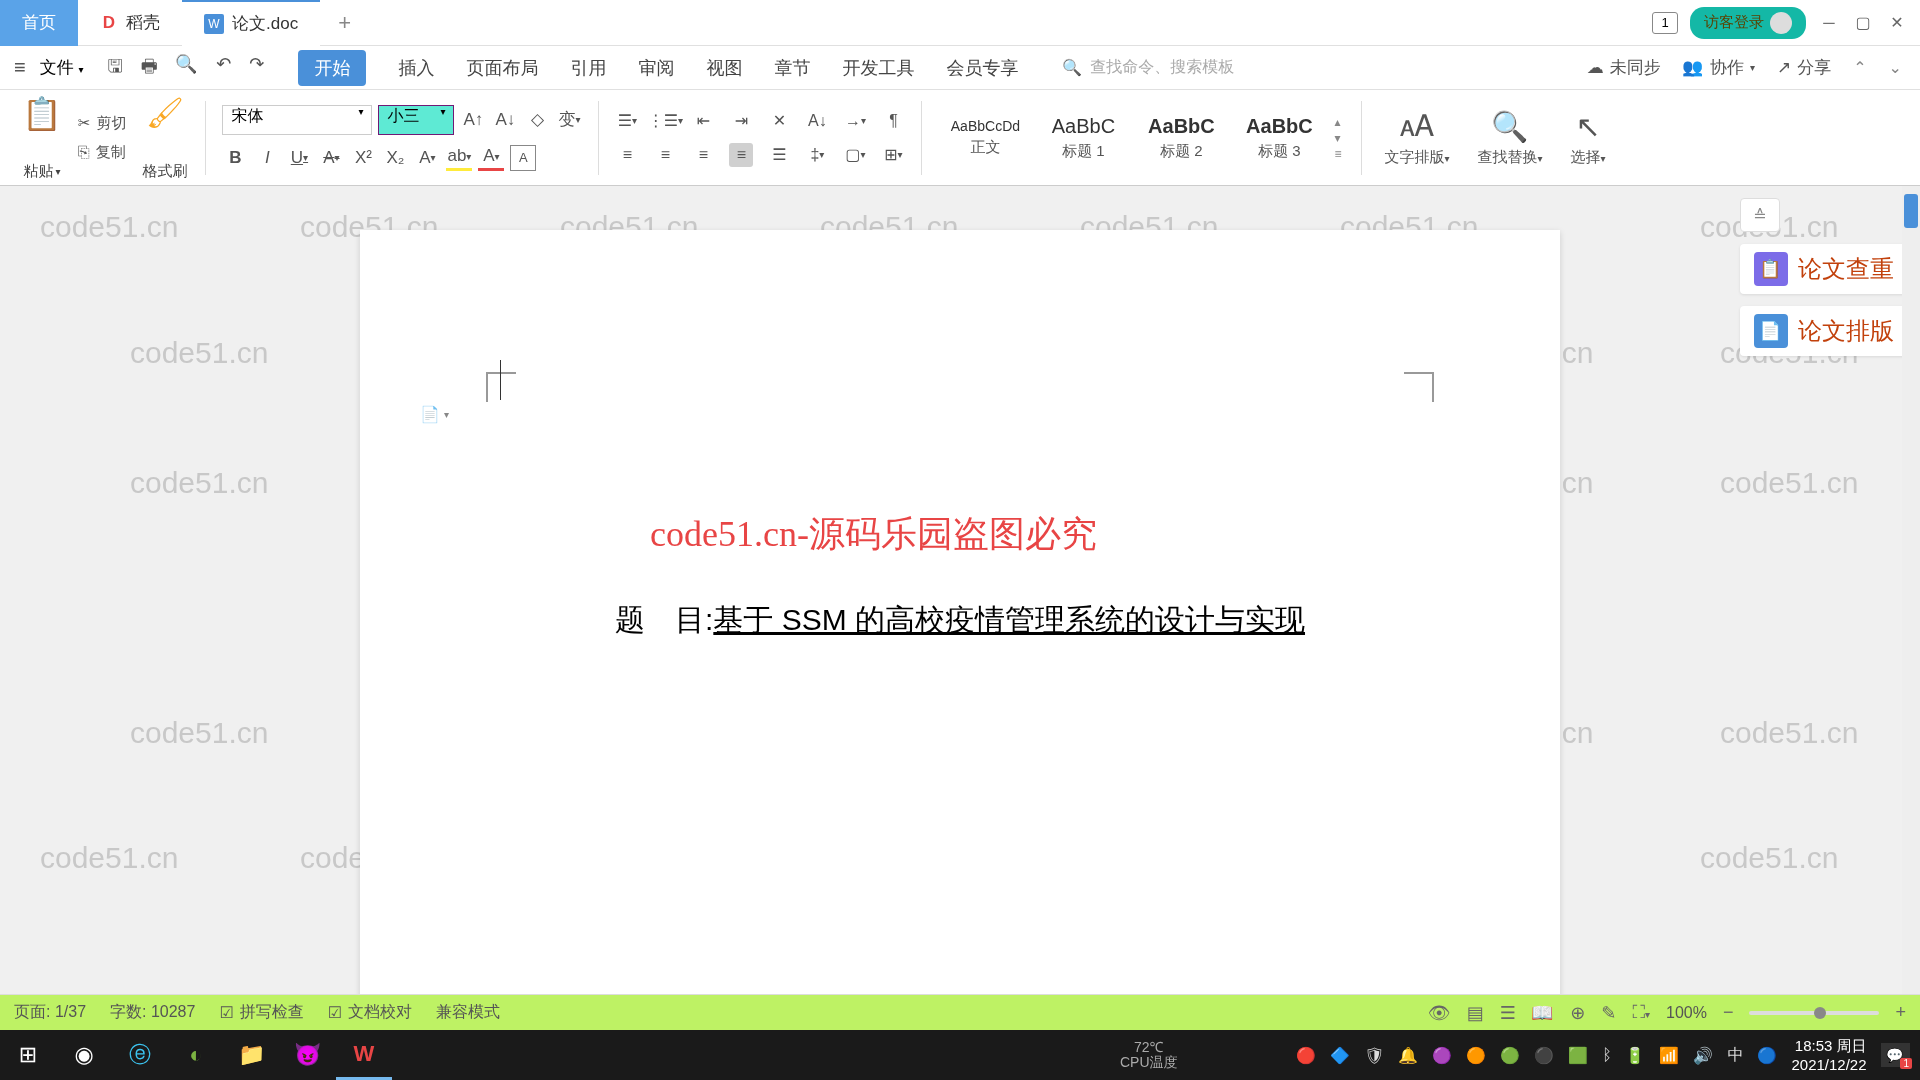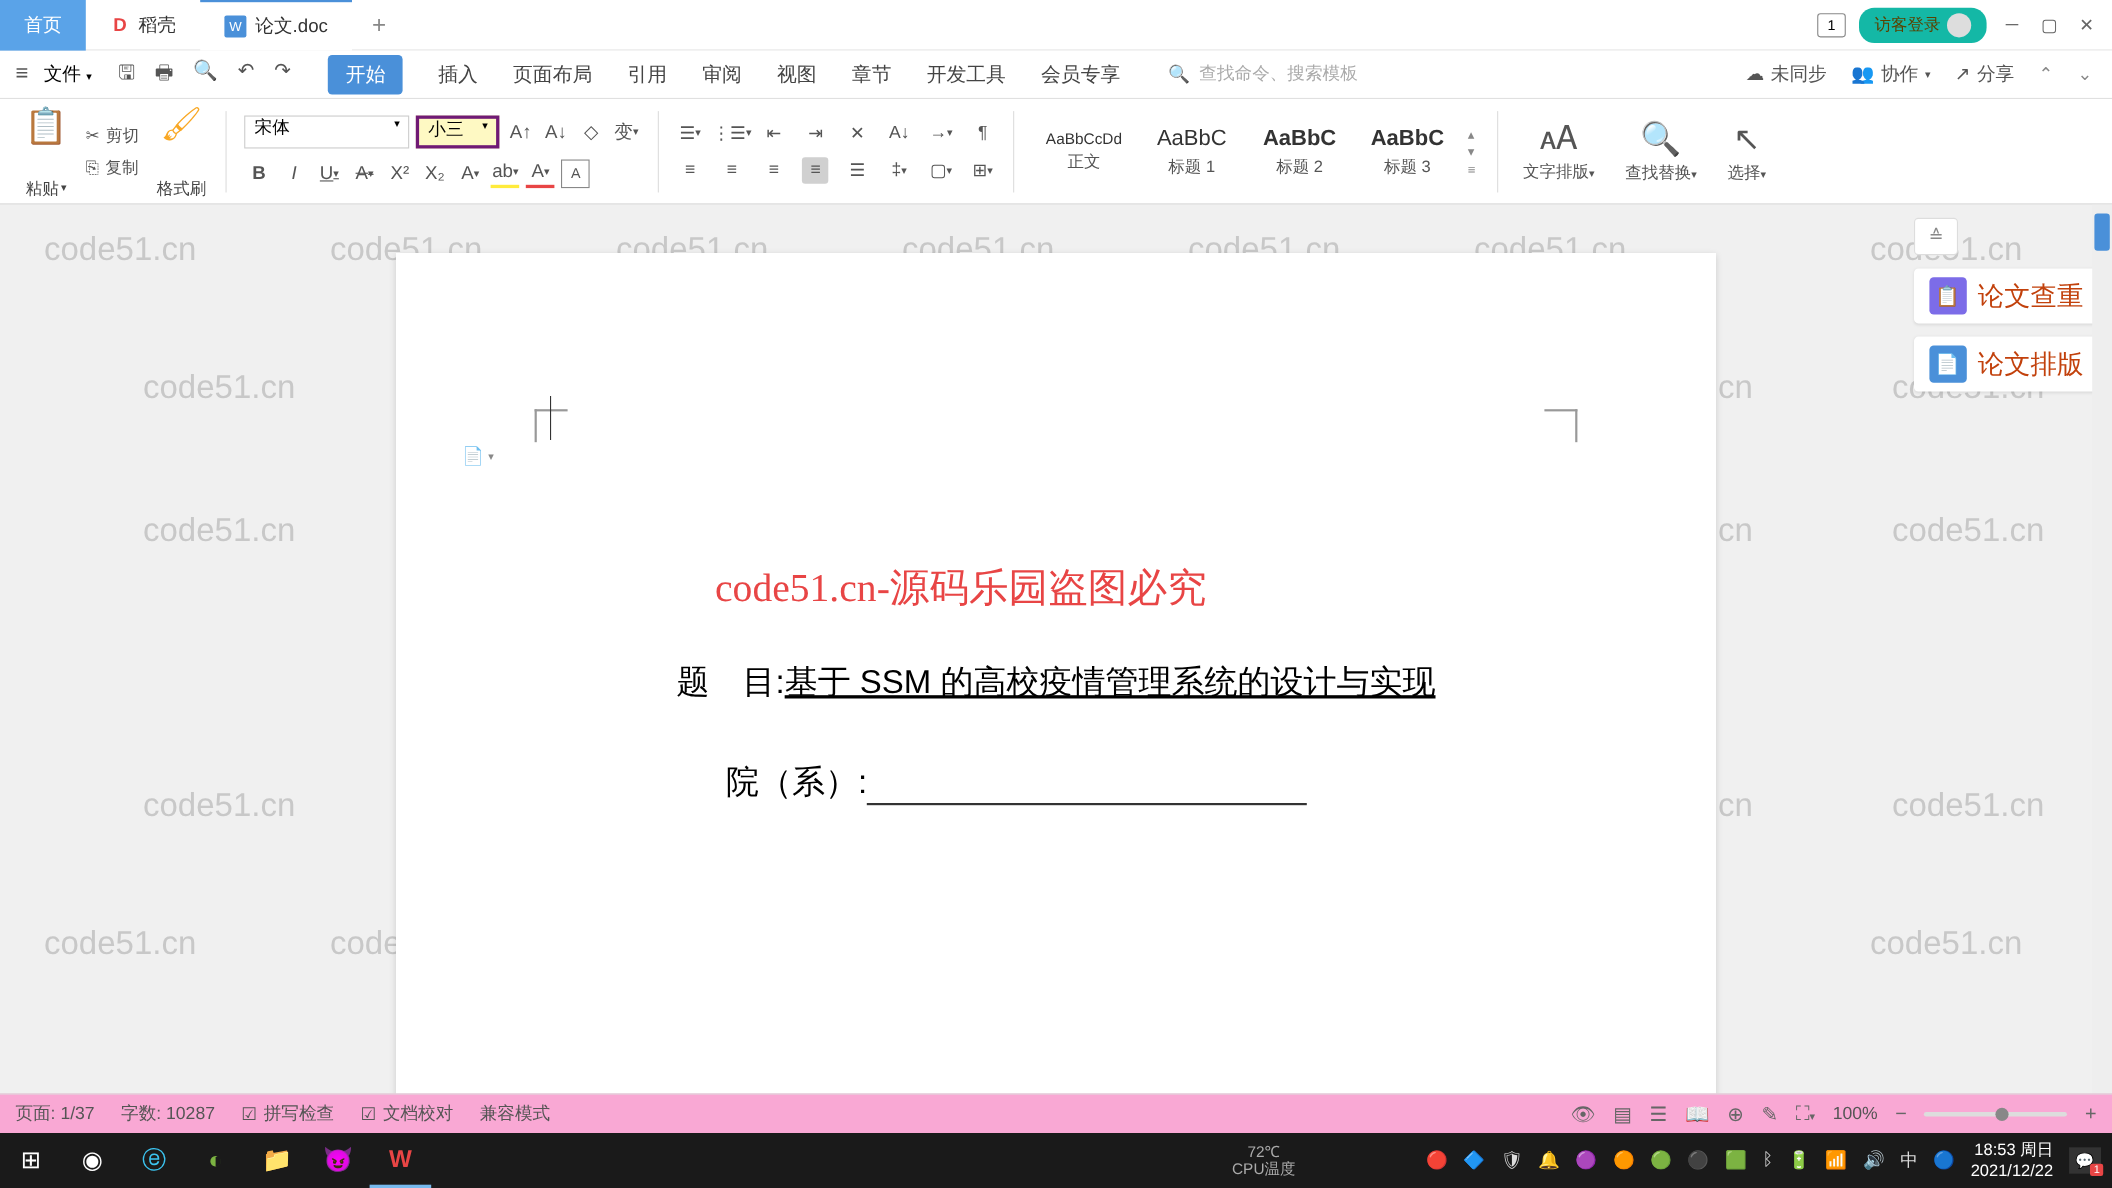--- a/index.html
+++ b/index.html
@@ -31,21 +31,21 @@
 .rgroup{display:flex;flex-direction:column;align-items:center;padding:0 10px;height:86px;justify-content:space-between}
 .paste-icon{font-size:32px;color:#f9a825}
 .label-sm{font-size:15px;color:#444;display:flex;align-items:center;gap:2px}
 .mini-row{display:flex;align-items:center;gap:6px;font-size:15px;color:#555}
 .scissors{color:#555}
 .brush{font-size:30px;color:#f9a825}
 .divider-v{width:1px;height:74px;background:#ddd;margin:0 8px}
 .font-group{display:flex;flex-direction:column;gap:10px;padding:0 8px}
 .font-row{display:flex;align-items:center;gap:6px}
 .font-select{border:1px solid #ccc;height:30px;padding:0 8px;font-size:16px;min-width:150px;background:#fff}
-.size-select{border:3px solid #701a75;height:30px;padding:0 8px;font-size:16px;min-width:76px;background:#fef9c3}
+.size-select{border:1px solid #701a75;height:30px;padding:0 8px;font-size:16px;min-width:76px;background:#5eead4}
 .font-btn{width:26px;height:26px;display:flex;align-items:center;justify-content:center;color:#555;font-size:17px;cursor:pointer}
 .font-btn.b{font-weight:bold}
 .font-btn.i{font-style:italic}
 .font-btn.u{text-decoration:underline}
 .color-under{border-bottom:3px solid}
 .para-group{display:flex;flex-direction:column;gap:10px;padding:0 8px}
 .para-row{display:flex;gap:14px}
 .para-btn{width:24px;height:24px;display:flex;align-items:center;justify-content:center;color:#555;cursor:pointer}
 .para-btn.active{background:#d0d0d0;border-radius:3px}
 .styles{display:flex;align-items:center;gap:4px;padding:0 8px;height:86px}
@@ -74,21 +74,21 @@
 .wm-red{position:absolute;color:#e84545;font-size:36px;font-family:SimSun;pointer-events:none}
 .side-panel{position:absolute;right:12px;top:12px;display:flex;flex-direction:column;gap:12px}
 .side-toggle{width:40px;height:34px;background:#fff;border:1px solid #ddd;display:flex;align-items:center;justify-content:center;border-radius:4px;color:#888}
 .side-item{display:flex;align-items:center;gap:10px;background:#fff;padding:8px 14px;border-radius:4px;box-shadow:0 1px 3px rgba(0,0,0,0.1);cursor:pointer}
 .side-item-icon{width:34px;height:34px;border-radius:4px;display:flex;align-items:center;justify-content:center;color:#fff;font-size:18px}
 .side-item-icon.purple{background:#7c6ce8}
 .side-item-icon.blue{background:#4a90d9}
 .side-label{font-size:24px;color:#c2410c}
 .vscroll{position:absolute;right:0;top:0;bottom:0;width:18px;background:#eee}
 .vscroll-thumb{position:absolute;right:2px;width:14px;background:#4a90d9;border-radius:3px}
-.statusbar{position:absolute;bottom:50px;left:0;right:0;height:36px;background:#f9a8d4;border-top:1px solid #ddd;display:flex;align-items:center;padding:0 14px;font-size:16px;color:#555}
+.statusbar{position:absolute;bottom:50px;left:0;right:0;height:36px;background:#bef264;border-top:1px solid #ddd;display:flex;align-items:center;padding:0 14px;font-size:16px;color:#555}
 .status-item{margin-right:24px;display:flex;align-items:center;gap:6px}
 .status-right{margin-left:auto;display:flex;align-items:center;gap:16px}
 .status-icon{color:#666;font-size:18px;cursor:pointer}
 .zoom-slider{width:130px;height:4px;background:#ddd;position:relative;border-radius:2px}
 .zoom-thumb{position:absolute;top:-4px;left:50%;width:12px;height:12px;background:#888;border-radius:50%}
 .taskbar{position:absolute;bottom:0;left:0;right:0;height:50px;background:#1a1a1a;display:flex;align-items:center}
 .task-icon{width:56px;height:50px;display:flex;align-items:center;justify-content:center;color:#fff;font-size:22px;cursor:pointer}
 .task-icon.active{border-bottom:3px solid #76b9ed}
 .task-right{margin-left:auto;display:flex;align-items:center;gap:14px;padding-right:10px;color:#fff;font-size:14px}
 .tray-icon{font-size:16px;color:#ddd}
@@ -318,23 +318,20 @@
   <div class="page">
     <div class="corner tl"></div>
     <div class="corner tr"></div>
     <div class="cursor-line"></div>
     <div class="doc-options">📄 <span class="chevron">▾</span></div>
     <div class="page-content">
       <div class="wm-red" style="top:280px;left:290px">code51.cn-源码乐园盗图必究</div>
       <div class="doc-topic-row">
         <span>题　目:</span><span class="doc-topic-value">基于 SSM 的高校疫情管理系统的设计与实现</span>
       </div>
-      <div class="doc-dept-row">
-        <span>院（系）:</span><span class="doc-dept-line"></span>
-      </div>
     </div>
   </div>
 
   <div class="side-panel">
     <div class="side-toggle">≙</div>
     <div class="side-item">
       <div class="side-item-icon purple">📋</div>
       <span class="side-label">论文查重</span>
     </div>
     <div class="side-item">

